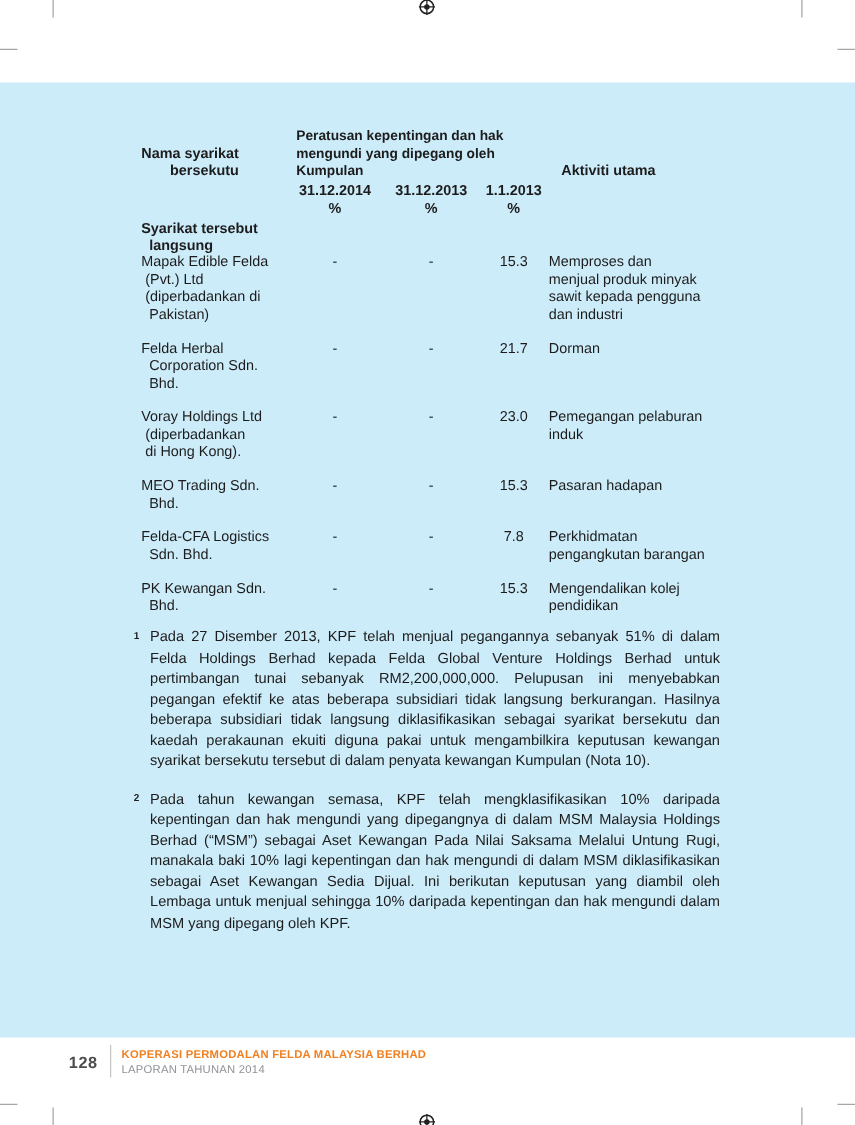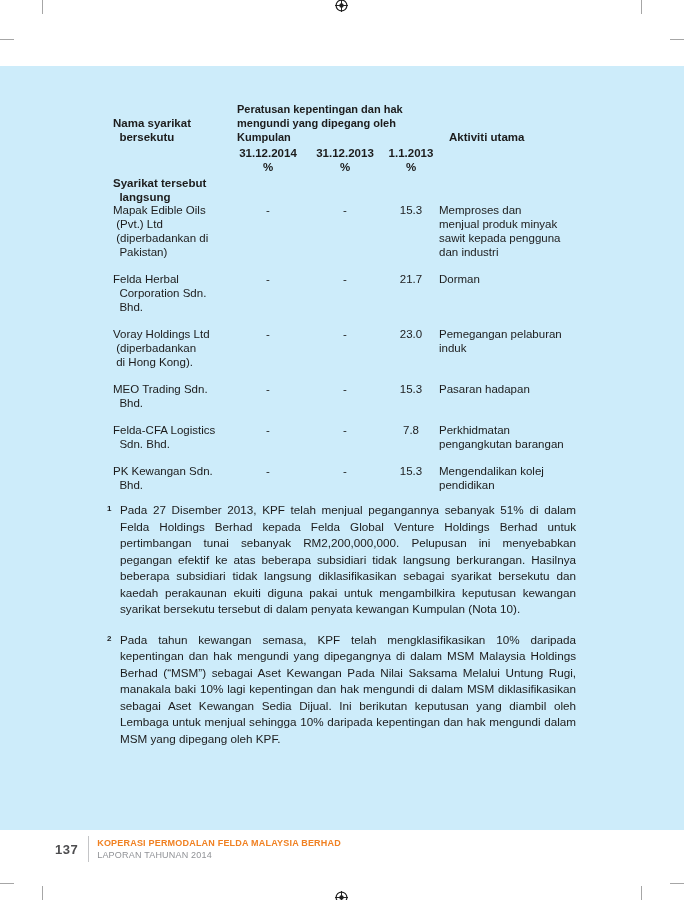--- a/index.html
+++ b/index.html
@@ -10,21 +10,21 @@
   }
   
   .crop { position:absolute; background:#a6a6a6; }
   .crop.v { width:1px; height:14px; }
   .crop.h { width:14px; height:1px; }
   .reg { position:absolute; width:13px; height:13px; }
   .reg svg { display:block; }
   
   .panel { position:absolute; left:0; top:66px; width:684px; height:764px; background:#cdecfa; }
   .ml { white-space:pre-wrap; }
-  .h-name { position:absolute; left:113px; top:116px; font-size:11.5px; line-height:14px; font-weight:bold; }
+  .h-name { position:absolute; left:113px; top:116px; font-size:11.5px; line-height:14px; font-weight:bold;text-align:right; }
   .h-span { position:absolute; left:237px; top:102px; width:212px; text-align:left; font-size:11px; line-height:14px; font-weight:bold; }
   .h-activity { position:absolute; left:449px; top:130px; font-size:11.5px; line-height:14px; font-weight:bold; }
   .h-period { position:absolute; top:146px; width:70px; text-align:center; font-size:11.5px; line-height:14px; font-weight:bold; }
   .h-p1 { left:233px; } .h-p2 { left:310px; } .h-p3 { left:376px; }
   .h-section { position:absolute; left:113px; top:176px; font-size:11.5px; line-height:14px; font-weight:bold; }
   
   .rows { position:absolute; left:113px; top:203px; width:471px; font-size:11.5px; line-height:14px; }
   .row { display:flex; align-items:flex-start; margin-bottom:13px; }
   .c-name { width:120px; }
   .c-v1 { width:70px; text-align:center; }
@@ -103,21 +103,21 @@
   <div class="h-period h-p2 ml">31.12.2013
 %</div>
   <div class="h-period h-p3 ml">1.1.2013
 %</div>
   <div class="h-section ml">Syarikat tersebut
   langsung</div>
 
   <div class="rows">
 
     <div class="row">
-      <div class="c-name ml">Mapak Edible Oils
+      <div class="c-name ml">Mapak Edible Felda
  (Pvt.) Ltd
  (diperbadankan di
   Pakistan)</div>
       <div class="c-v1">-</div>
       <div class="c-v2">-</div>
       <div class="c-v3">15.3</div>
       <div class="c-act ml">Memproses dan
 menjual produk minyak
 sawit kepada pengguna
 dan industri</div>
@@ -178,21 +178,21 @@
   <div class="footnotes">
     <div class="fn">
       <span class="sup">1</span><span>Pada 27 Disember 2013, KPF telah menjual pegangannya sebanyak 51% di dalam Felda Holdings Berhad kepada Felda Global Venture Holdings Berhad untuk pertimbangan tunai sebanyak RM2,200,000,000. Pelupusan ini menyebabkan pegangan efektif ke atas beberapa subsidiari tidak langsung berkurangan. Hasilnya beberapa subsidiari tidak langsung diklasifikasikan sebagai syarikat bersekutu dan kaedah perakaunan ekuiti diguna pakai untuk mengambilkira keputusan kewangan syarikat bersekutu tersebut di dalam penyata kewangan Kumpulan (Nota 10).</span>
     </div>
     <div class="fn">
       <span class="sup">2</span><span>Pada tahun kewangan semasa, KPF telah mengklasifikasikan 10% daripada kepentingan dan hak mengundi yang dipegangnya di dalam MSM Malaysia Holdings Berhad (“MSM”) sebagai Aset Kewangan Pada Nilai Saksama Melalui Untung Rugi, manakala baki 10% lagi kepentingan dan hak mengundi di dalam MSM diklasifikasikan sebagai Aset Kewangan Sedia Dijual. Ini berikutan keputusan yang diambil oleh Lembaga untuk menjual sehingga 10% daripada kepentingan dan hak mengundi dalam MSM yang dipegang oleh KPF.</span>
     </div>
   </div>
 
   <div class="footer">
-    <span class="pnum">137</span>
+    <span class="pnum">128</span>
     <span class="fdiv"></span>
     <span class="flines">
       <span class="fl1">KOPERASI PERMODALAN FELDA MALAYSIA BERHAD</span>
       <span class="fl2">LAPORAN TAHUNAN 2014</span>
     </span>
   </div>
 
 </div>
 
 </body></html>

